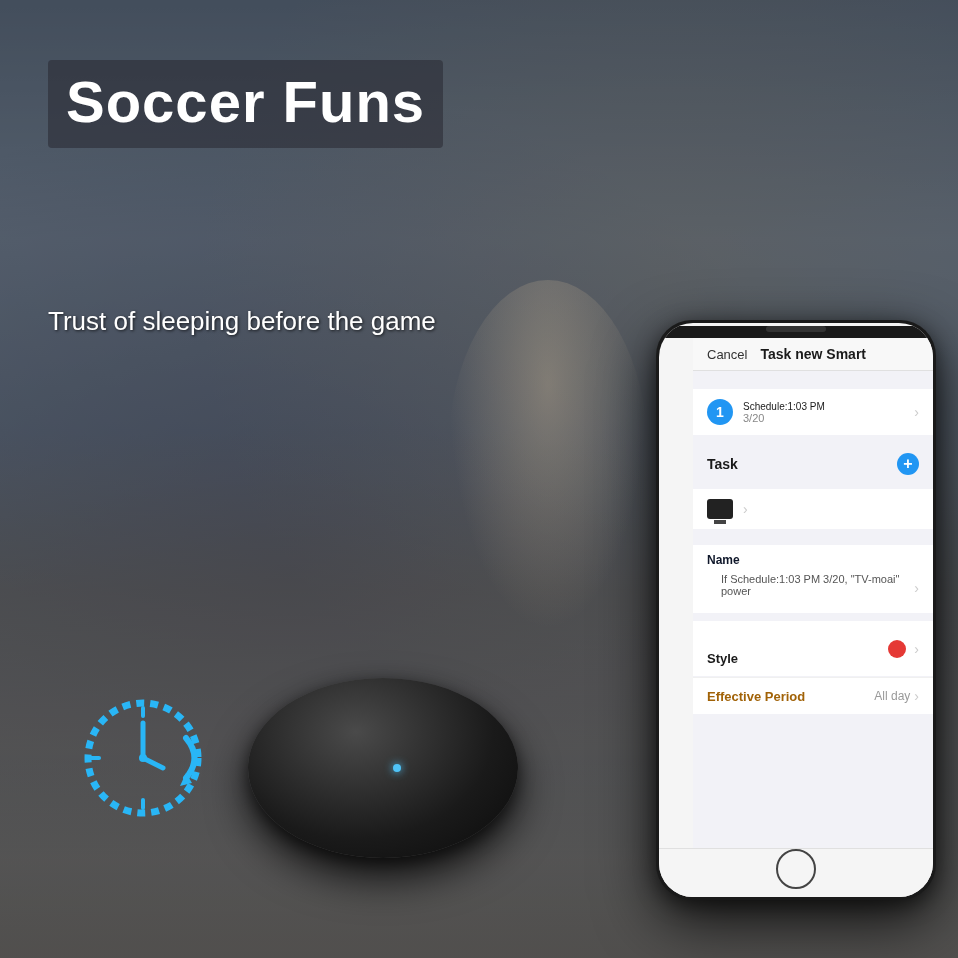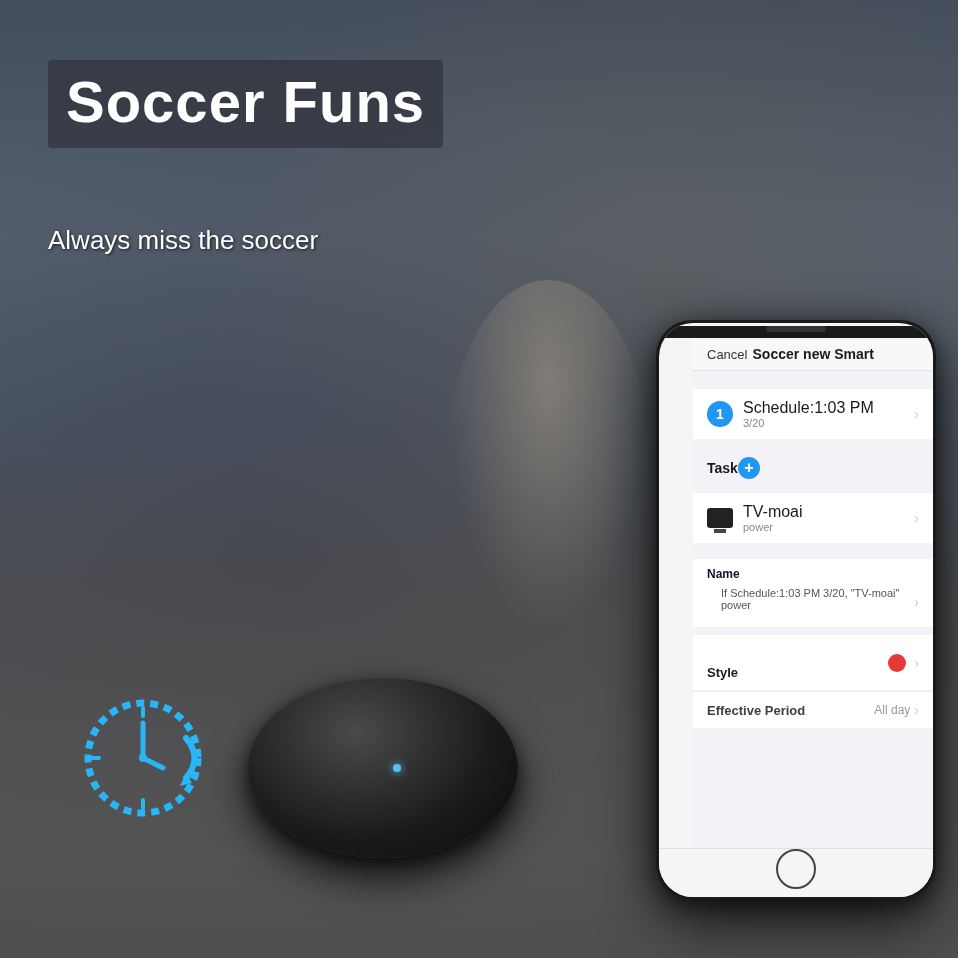--- a/index.html
+++ b/index.html
@@ -220,38 +220,39 @@
       font-weight: bold;
       margin-right: 10px;
       flex-shrink: 0;
     }
 
     .row-content {
       flex: 1;
     }
 
     .row-main {
-      font-size: 16px;
+      font-size: 10px;
       color: #1a1a1a;
       font-weight: 500;
     }
 
     .row-sub {
       font-size: 11px;
       color: #888;
     }
 
     .row-chevron {
       color: #ccc;
       font-size: 14px;
     }
 
     .section-header {
       display: flex;
       align-items: center;
+      justify-content: space-between;
       padding: 10px 14px 4px;
     }
 
     .section-label {
       font-size: 14px;
       font-weight: 700;
       color: #1a1a1a;
     }
 
     .section-add {
@@ -335,21 +336,21 @@
       align-items: center;
       padding: 10px 14px;
       background: #fff;
       margin-top: 1px;
       border-top: 1px solid #f0f0f0;
     }
 
     .effective-label {
       font-size: 13px;
       font-weight: 600;
-      color: #404040;
+      color: #a16207;
       flex: 1;
     }
 
     .effective-value {
       font-size: 12px;
       color: #999;
       margin-right: 4px;
     }
 
     .save-btn-container {
@@ -421,22 +422,23 @@
 <div class="dark-overlay"></div>
 
 <div class="content-layer">
 
   <div class="title-block">
     <h1 class="main-title">Soccer Funs</h1>
   </div>
 
   <div class="subtitle-block">
     <div class="subtitle-text">
-      <span>Always miss the soccer</span><br>
       <br>
+      <br>
+      <span>Trust of sleeping before the game</span>
     </div>
   </div>
 
   <div class="clock-icon">
     <svg width="160" height="160" viewBox="0 0 160 160" xmlns="http://www.w3.org/2000/svg">
 
       <circle cx="75" cy="80" r="55" fill="none" stroke="#29b6f6" stroke-width="7" stroke-dasharray="8 6"></circle>
 
       <line x1="75" y1="80" x2="75" y2="45" stroke="#29b6f6" stroke-width="5" stroke-linecap="round"></line>
       <line x1="75" y1="80" x2="95" y2="90" stroke="#29b6f6" stroke-width="5" stroke-linecap="round"></line>
@@ -463,21 +465,21 @@
       <div class="phone-screen">
 
         <div class="phone-top-bar">
           <div class="phone-speaker"></div>
         </div>
 
         <div class="phone-inner-screen">
 
           <div class="app-header">
             <span class="app-cancel">Cancel</span>
-            <span class="app-title">Soccer new Smart</span>
+            <span class="app-title">Task new Smart</span>
             <span style="width:40px"></span>
           </div>
 
           <div style="background:#f2f2f7; flex:1; overflow:hidden;">
             <div style="height:8px;"></div>
             <div class="app-section">
               <div class="app-row">
                 <div class="row-icon-circle">1</div>
                 <div class="row-content">
                   <div class="row-main">Schedule:1:03 PM</div>
@@ -490,24 +492,20 @@
             <div style="height:8px;"></div>
             <div class="section-header">
               <span class="section-label">Task</span>
               <div class="section-add">
                 <span>+</span>
               </div>
             </div>
             <div class="app-section">
               <div class="app-row">
                 <div class="tv-icon-box"></div>
-                <div class="row-content">
-                  <div class="row-main">TV-moai</div>
-                  <div class="row-sub">power</div>
-                </div>
                 <span class="row-chevron">›</span>
               </div>
             </div>
 
             <div style="height:8px;"></div>
             <div class="name-section">
               <div class="name-label">Name</div>
               <div style="display:flex;align-items:center;padding:2px 14px 8px;">
                 <div class="name-value" style="flex:1;">If Schedule:1:03 PM 3/20, "TV-moai" power</div>
                 <span class="row-chevron">›</span>

